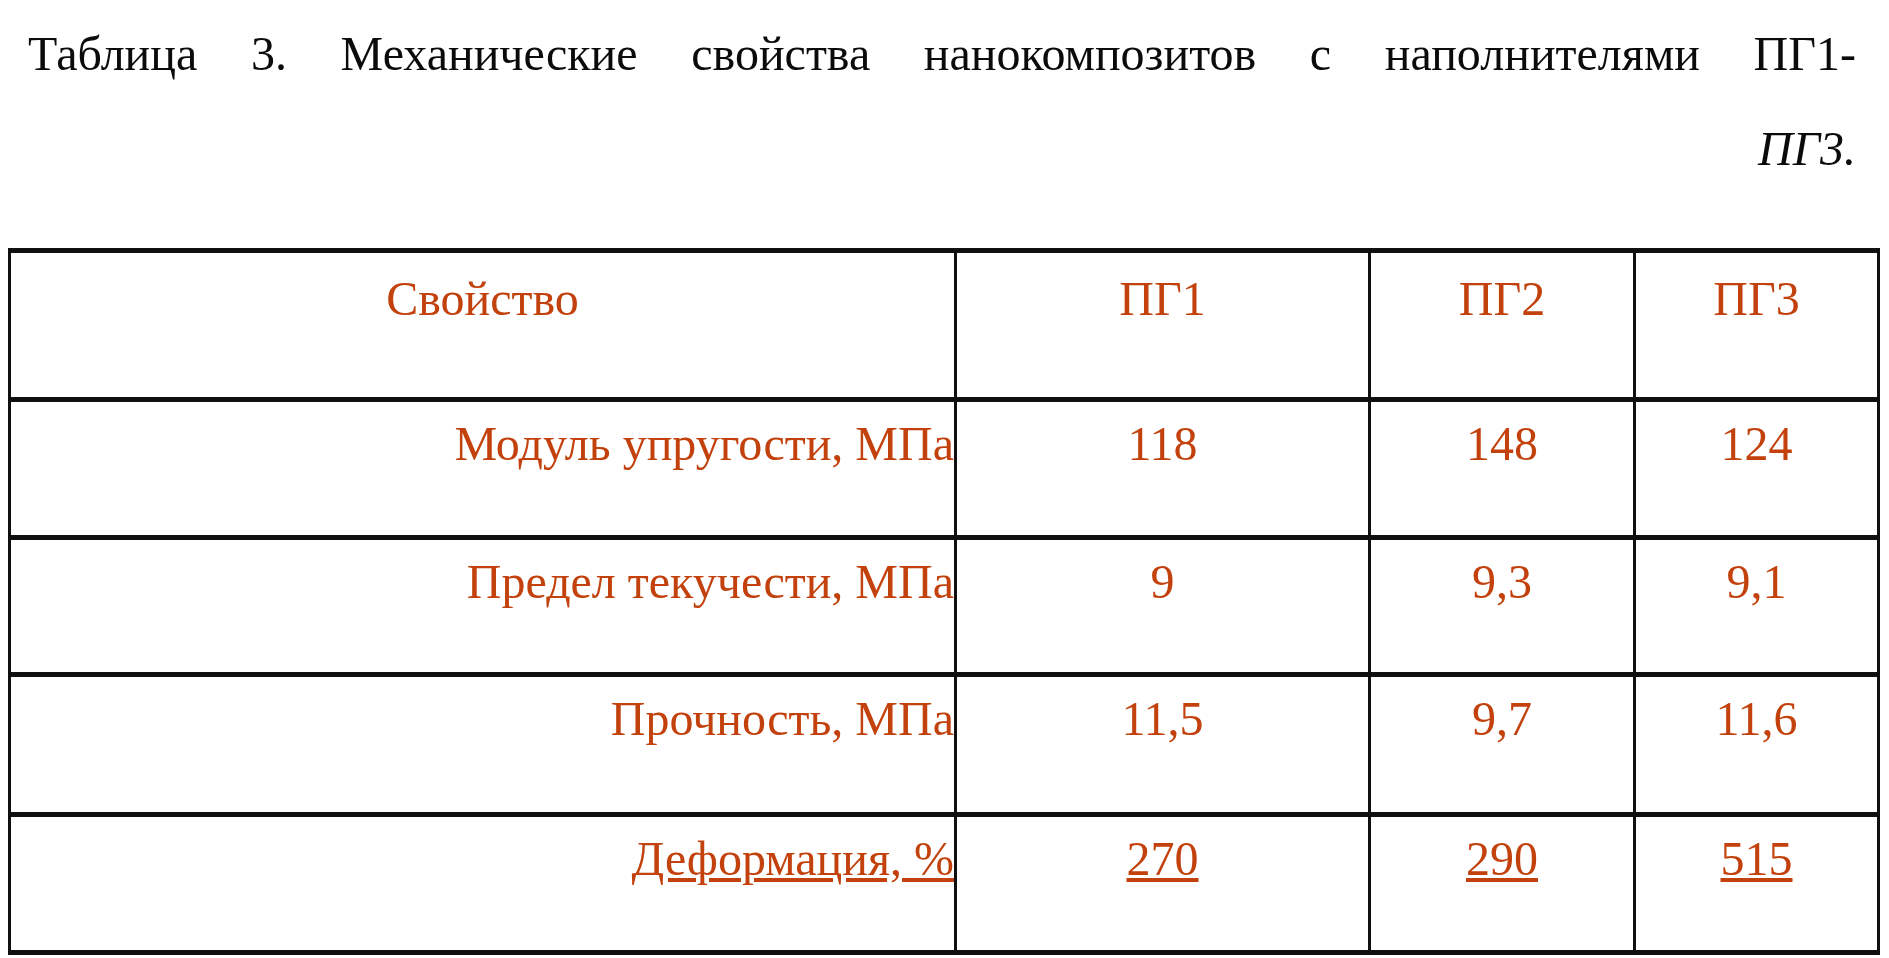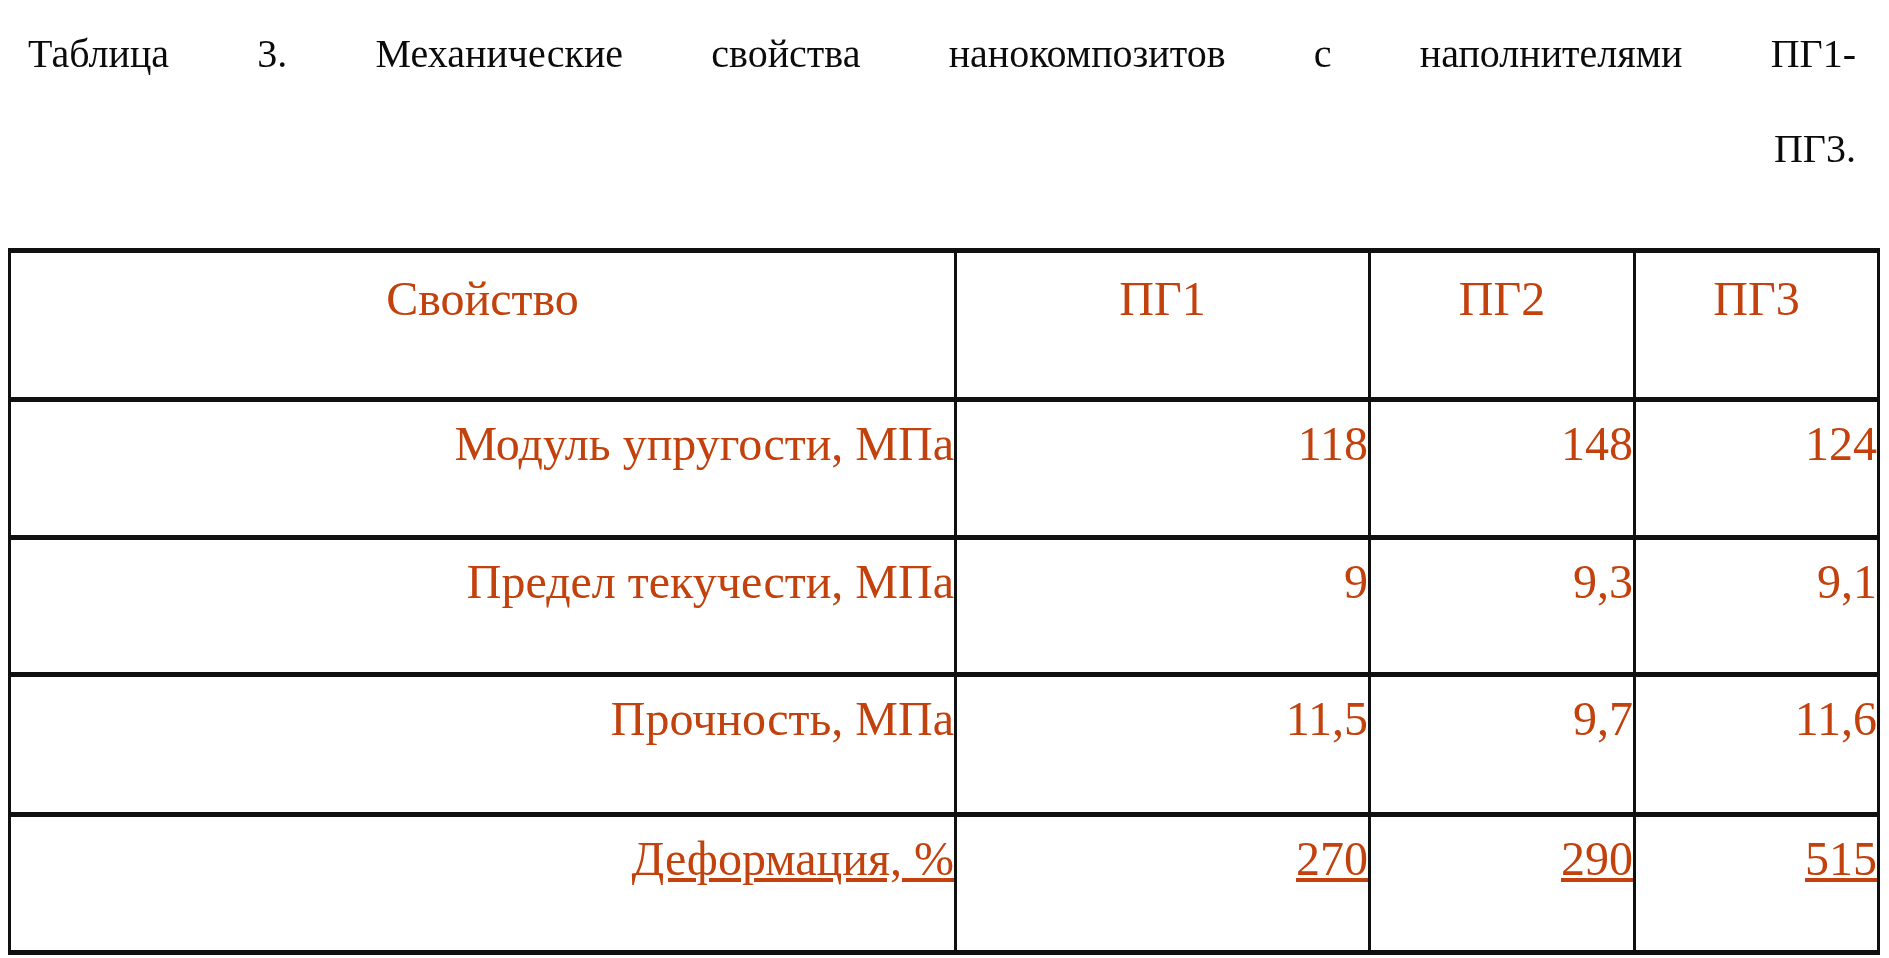--- a/index.html
+++ b/index.html
@@ -15,31 +15,32 @@
     color: #0b0b0b;
     font-family: "Liberation Serif", "DejaVu Serif", serif;
     overflow: hidden;
   }
   
   .caption {
     position: absolute;
     left: 28px;
     top: 6px;
     width: 1828px;
-    font-size: 40px;
+    font-size: 48px;
     line-height: 95px;
     color: #0b0b0b;
   }
   .caption-line1 {
     text-align: justify;
     text-align-last: justify;
     white-space: normal;
   }
   .caption-line2 {
     text-align: right;
+    font-style: italic;
   }
   
   table.props {
     position: absolute;
     left: 8px;
     top: 248px;
     width: 1869px;
     border-collapse: collapse;
     table-layout: fixed;
     font-size: 48px;
@@ -70,21 +71,21 @@
   table.props th {
     text-align: center;
     padding-top: 18px;
   }
   table.props td.prop {
     text-align: right;
     padding-left: 48px;
     padding-top: 14px;
   }
   table.props td.val {
-    text-align: right;
+    text-align: center;
     padding-top: 14px;
   }
 </style>
 </head>
 <body>
 
 <div class="page">
 
   <div class="caption">
     <div class="caption-line1">Таблица 3. Механические свойства нанокомпозитов с наполнителями ПГ1-</div>

